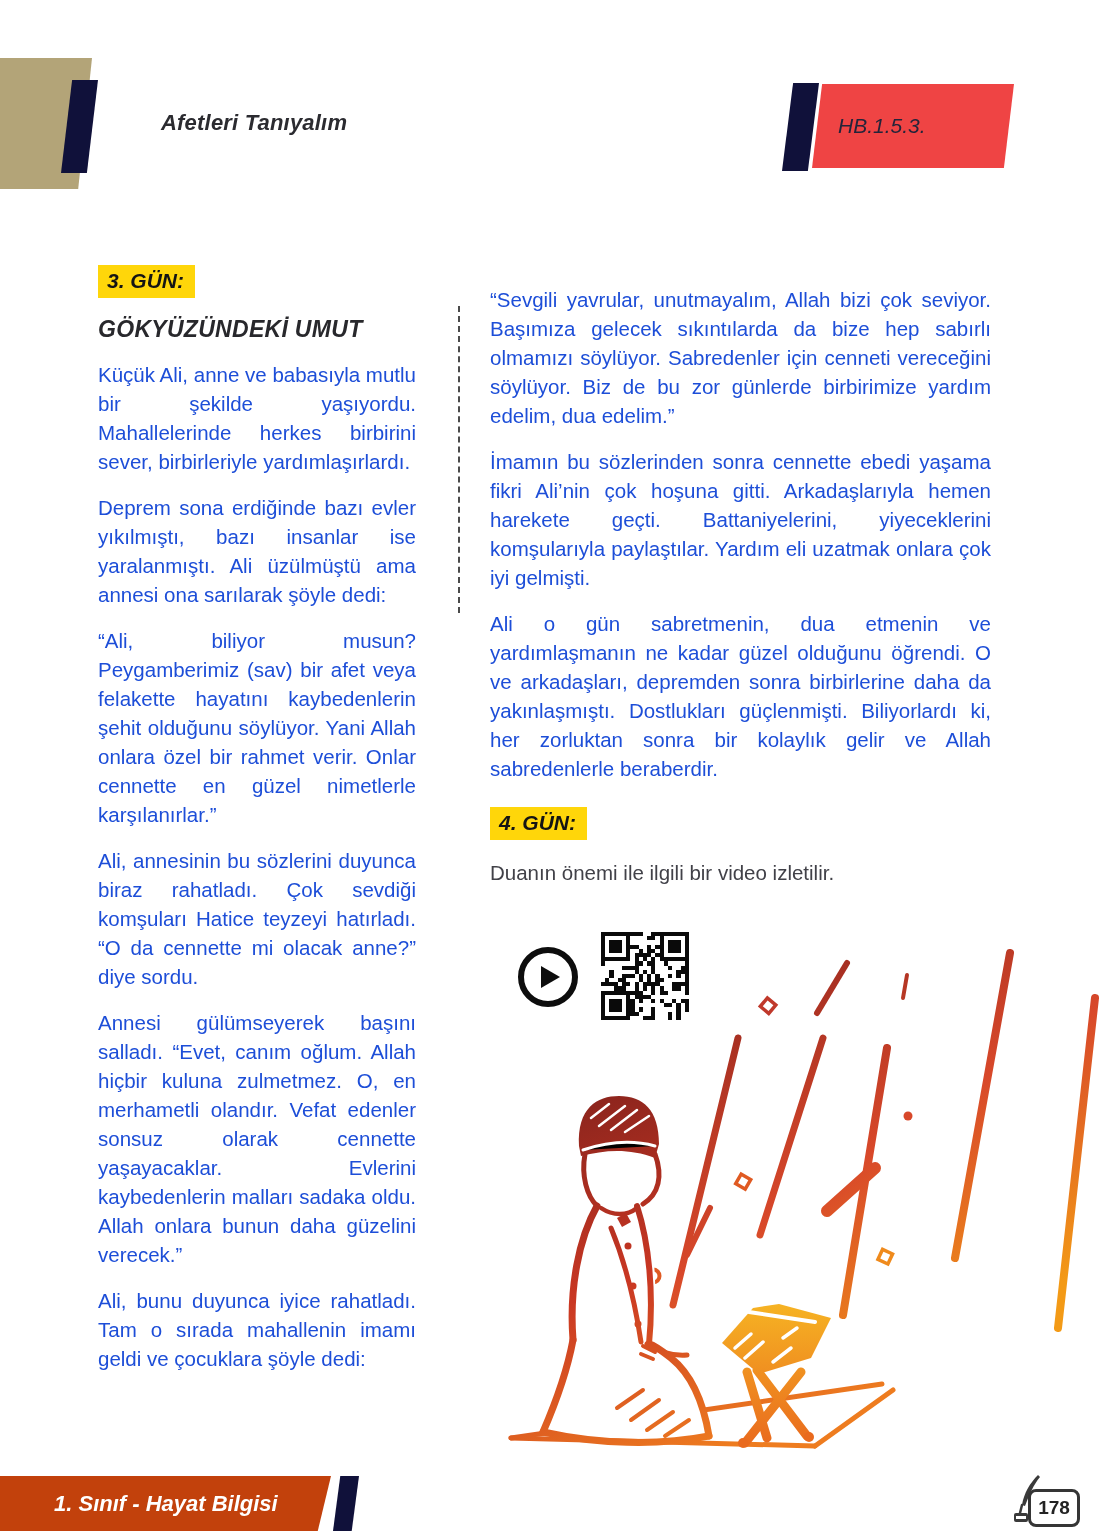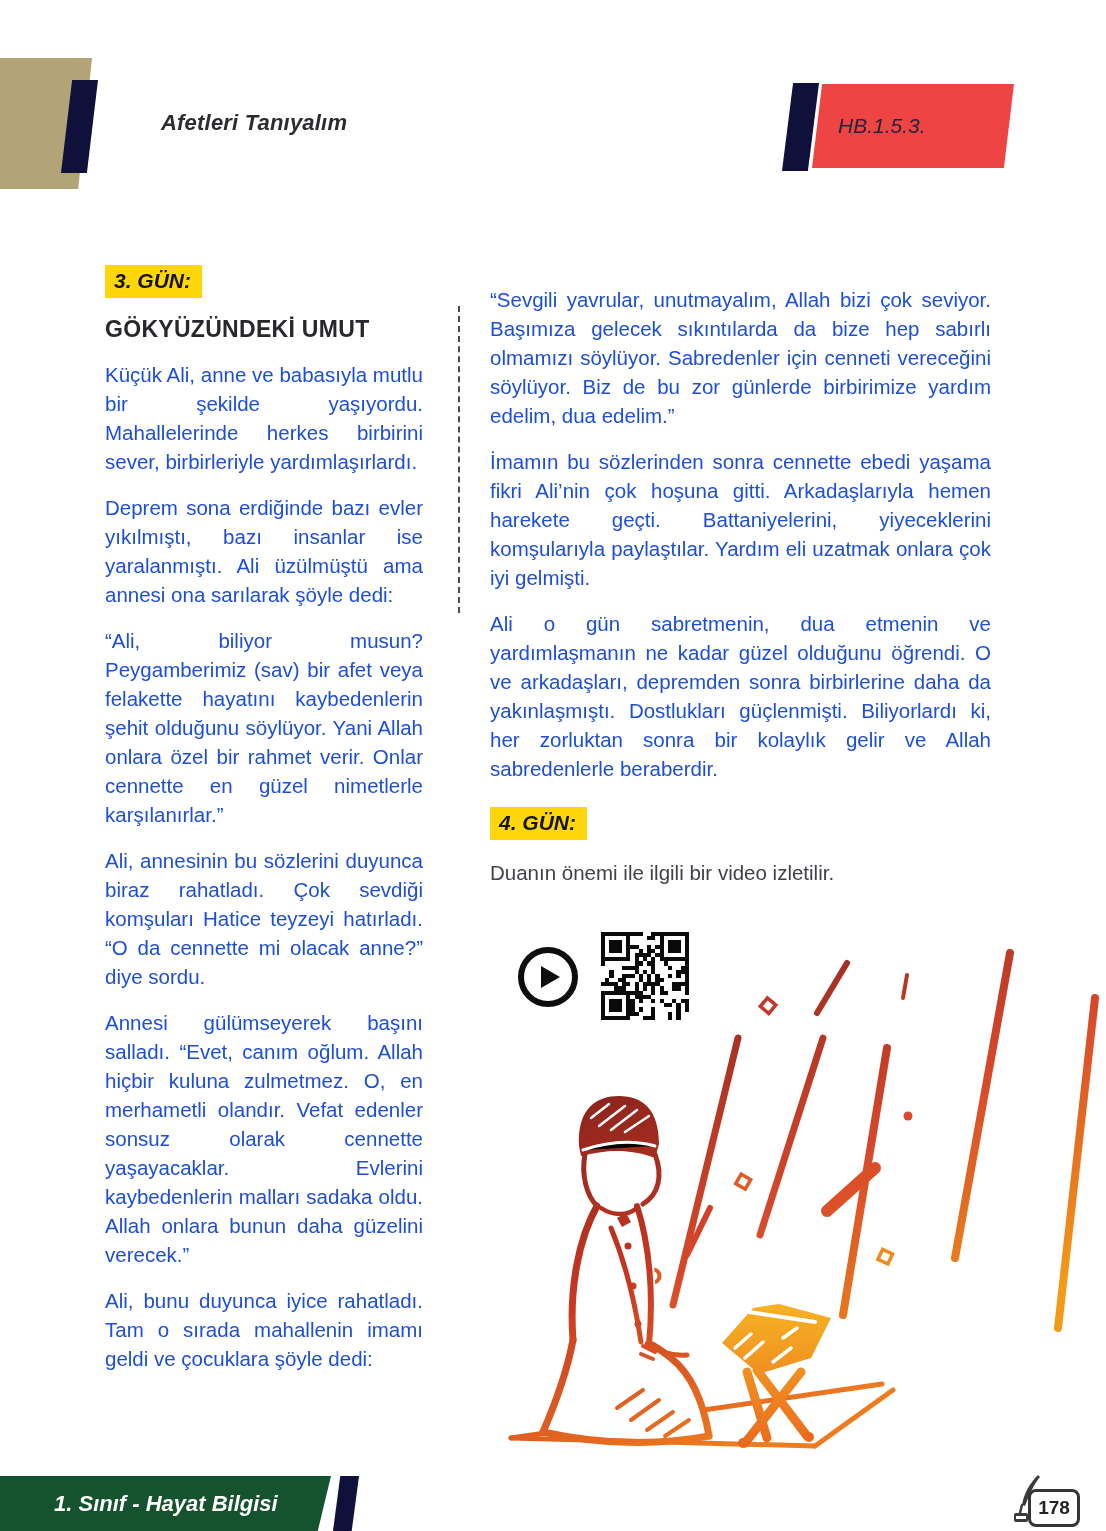--- a/index.html
+++ b/index.html
@@ -14,45 +14,45 @@
   .page-title{position:absolute;left:116px;top:110px;font-size:22px;font-weight:bold;
         font-style:italic;color:#2b2b30;letter-spacing:.2px;margin-left:45px;}
   .navy-bar-right{position:absolute;left:782px;top:83px;width:37px;height:88px;background:#10113a;
         clip-path:polygon(30% 0,100% 0,70% 100%,0 100%);}
   .tan-badge{position:absolute;left:812px;top:84px;width:202px;height:84px;background:#ef4444;
         clip-path:polygon(5% 0,100% 0,95% 100%,0 100%);
         display:flex;align-items:center;}
   .tan-badge span{font-size:21px;font-style:italic;color:#23243a;padding-left:26px;}
 
   
-  .col-left{position:absolute;left:105px;top:265px;width:318px;}
+  .col-left{position:absolute;left:98px;top:265px;width:318px;}
   .col-right{position:absolute;left:490px;top:268px;width:501px;}
   .divider{position:absolute;left:458px;top:306px;height:307px;width:0;
         border-left:2px dashed #4a4a4a;}
   .day-chip{display:inline-block;background:#ffd60a;color:#141414;font-weight:bold;
         font-style:italic;font-size:21px;padding:4px 11px 5px 9px;}
-  .story-title{font-size:23px;font-weight:bold;color:#28282c;margin:16px 0 2px 0;letter-spacing:.3px;}
+  .story-title{font-size:23px;font-weight:bold;color:#28282c;margin:16px 0 2px 0;letter-spacing:.3px;font-style:italic;}
   .para{font-size:20.5px;line-height:29px;color:#1d4ed8;text-align:justify;margin:17px 0 0 0;}
   .col-left .day-chip{margin-bottom:2px;}
   .col-right .chip-row{margin-top:24px;}
   .day4-line{font-size:20.5px;line-height:29px;color:#414148;margin-top:18px;}
 
   
   .media-row{position:absolute;left:518px;top:930px;display:flex;align-items:flex-start;}
   .play-btn{margin-top:17px;width:48px;height:48px;border:6px solid #0d0d0d;border-radius:50%;
         display:flex;align-items:center;justify-content:center;background:#fff;}
   .play-tri{width:0;height:0;border-left:19px solid #0d0d0d;border-top:11px solid transparent;
         border-bottom:11px solid transparent;margin-left:5px;}
   .qr{margin-left:21px;display:grid;grid-template-columns:repeat(21,4.2px);
         grid-auto-rows:4.2px;background:#fff;padding:2px;}
   .qr i{display:block;}
   .qr i.b{background:#0a0a0a;}
 
   
-  .footer-tan{position:absolute;left:0;top:1476px;width:331px;height:55px;background:#14532d;
+  .footer-tan{position:absolute;left:0;top:1476px;width:331px;height:55px;background:#c2410c;
         clip-path:polygon(0 0,100% 0,96% 100%,0 100%);display:flex;align-items:center;}
   .footer-tan span{color:#ffffff;font-weight:bold;font-style:italic;font-size:22px;padding-left:54px;}
   .footer-navy{position:absolute;left:333px;top:1476px;width:26px;height:55px;background:#10113a;
         clip-path:polygon(28% 0,100% 0,72% 100%,0 100%);}
   .page-badge{position:absolute;left:1020px;top:1487px;width:56px;height:37px;}
   .page-badge .num-box{position:absolute;left:8px;top:2px;width:46px;height:32px;background:#fff;
         border:3px solid #353535;border-radius:8px;display:flex;align-items:center;justify-content:center;
         font-weight:bold;font-size:19px;color:#232323;}
   .page-badge svg{position:absolute;left:-8px;top:-14px;}
 

